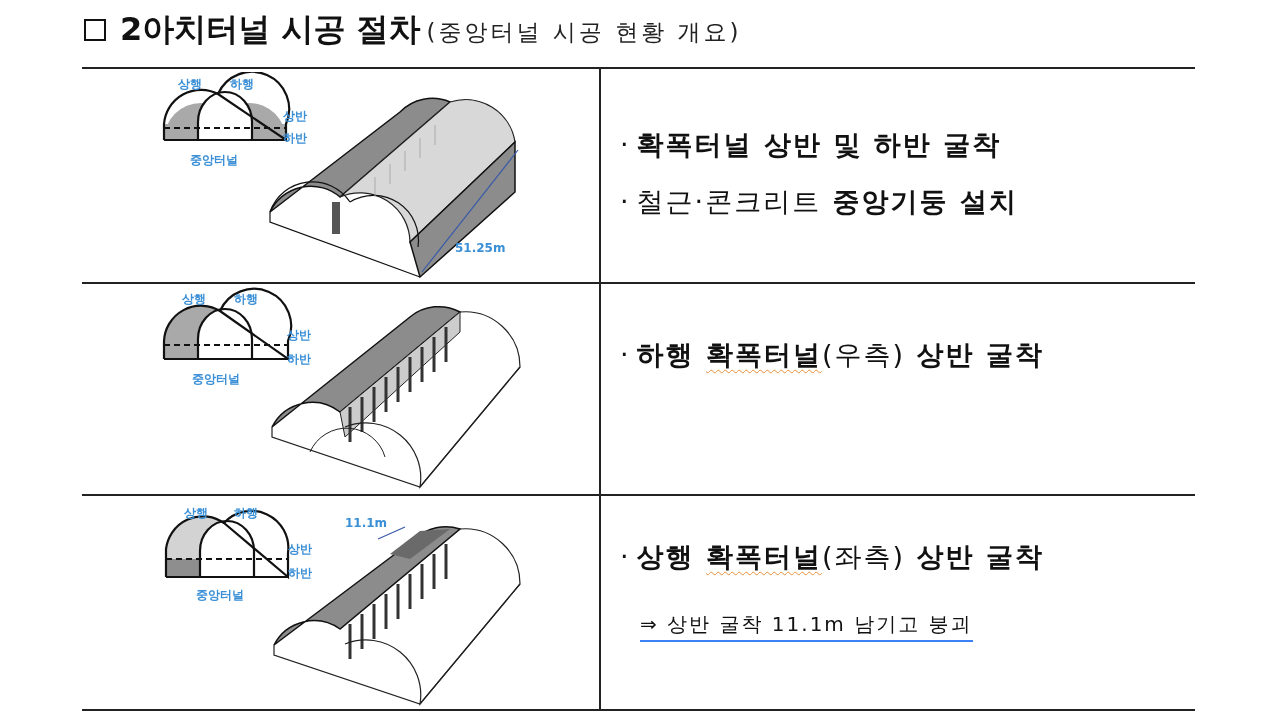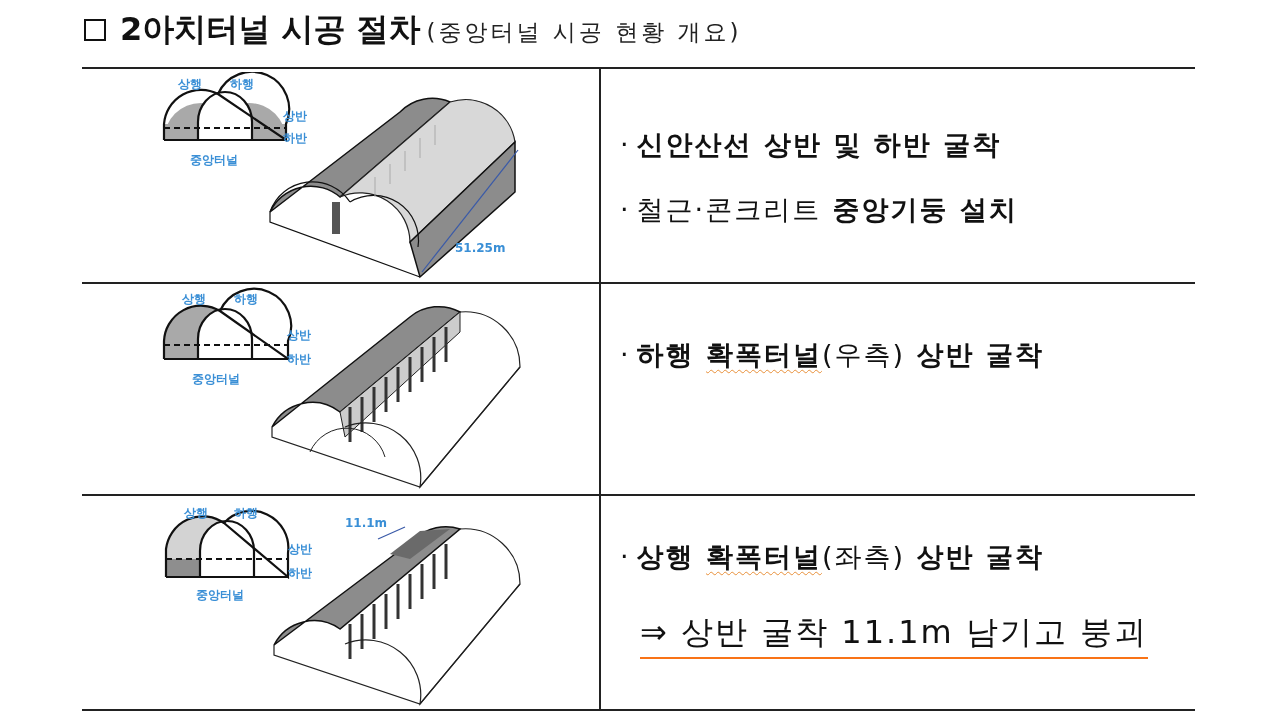--- a/index.html
+++ b/index.html
@@ -10,21 +10,21 @@
   .title .sub { font-size: 23px; font-weight: normal; margin-left: 6px; letter-spacing: 3px; color: #222; }
   .hline { position: absolute; left: 82px; width: 1113px; height: 2px; background: #222; }
   .vline { position: absolute; left: 599px; width: 2px; background: #222; top: 68px; height: 642px; }
   .fig { position: absolute; left: 150px; width: 450px; }
   .fig svg { display: block; }
   .desc { position: absolute; left: 620px; width: 560px; }
   .line { position: absolute; left: 0; font-size: 27px; font-weight: bold; white-space: nowrap; letter-spacing: 2px; color: #111; }
   .line .dot { font-weight: normal; margin-right: 6px; }
   .line .sq { text-decoration: underline wavy #e8903a; text-decoration-thickness: 1px; text-underline-offset: 5px; }
   .line .plain { font-weight: normal; }
-  .note { position: absolute; left: 20px; font-size: 32px; font-weight: normal; white-space: nowrap; letter-spacing: 2px; border-bottom: 2px solid #f97316; padding-bottom: 2px; }
+  .note { position: absolute; left: 20px; font-size: 20px; font-weight: normal; white-space: nowrap; letter-spacing: 2px; border-bottom: 2px solid #3b82f6; padding-bottom: 2px; }
   .lbl { font-family: "DejaVu Sans", sans-serif; font-weight: bold; fill: #3a8fd6; font-size: 12px; }
 </style>
 </head>
 <body>
 
 <div class="title">
   <span class="box"></span>
   <span class="main">2아치터널 시공 절차</span>
   <span class="sub">(중앙터널 시공 현황 개요)</span>
 </div>
@@ -69,23 +69,23 @@
           <line x1="270" y1="66" x2="270" y2="86"></line>
         <line x1="285" y1="53" x2="285" y2="73"></line>
       </g>
       <line x1="272" y1="200" x2="368" y2="78" stroke="#3a5aa8" stroke-width="1.2"></line>
       <text class="lbl" x="305" y="180">51.25m</text>
     </g>
   </svg>
 </div>
 <div class="desc" style="top:72px; height:210px;">
   <div class="line" style="top:55px;">
-    <span class="dot plain">·</span><span>신안산선 상반 및 하반 굴착</span>
+    <span class="dot plain">·</span><span>확폭터널 상반 및 하반 굴착</span>
   </div>
-  <div class="line" style="top:120px;">
+  <div class="line" style="top:112px;">
     <span class="dot plain">·</span><span class="plain">철근·콘크리트</span> <span>중앙기둥 설치</span>
   </div>
 </div>
 
 <div class="fig" style="top:287px; height:205px;">
   <svg width="450" height="205" viewBox="0 0 450 205">
     <g>
       <path d="M14 72 L14 54 A37 37 0 0 1 70 24 L62 72 Z" fill="#a9a9a9"></path>
       <path d="M48 72 L48 52 A27 30 0 0 1 102 52 L102 72 Z" fill="#ffffff"></path>
       <path d="M14 72 L14 54 A37 37 0 0 1 70 24 M70 24 A37 37 0 0 1 138 54 L138 72 Z" fill="none" stroke="#111" stroke-width="2.2"></path>

